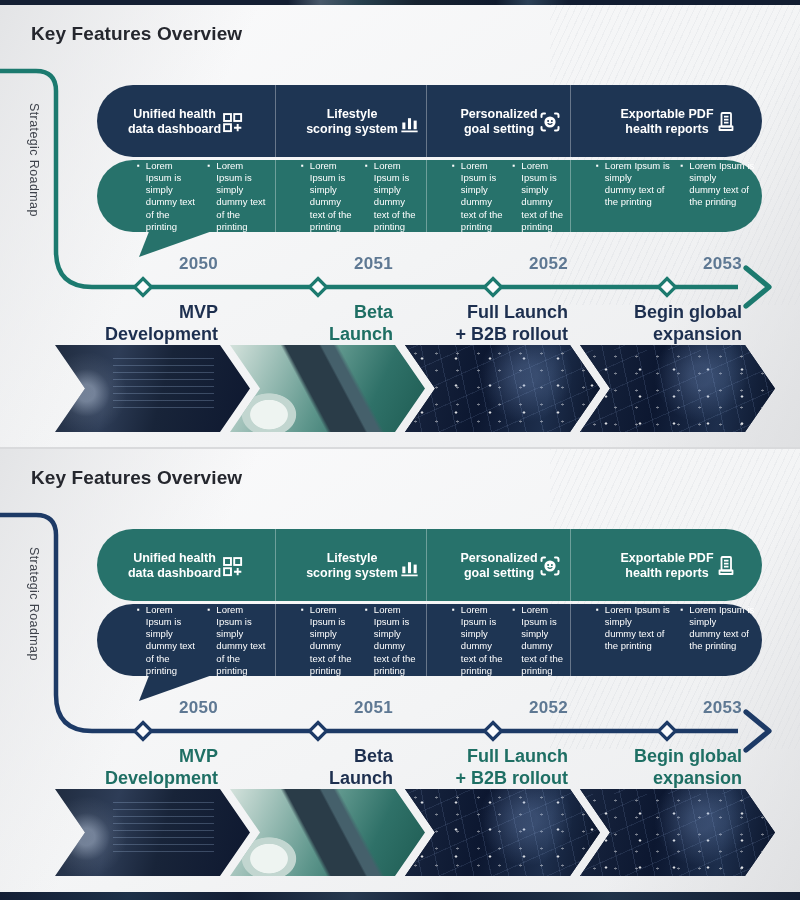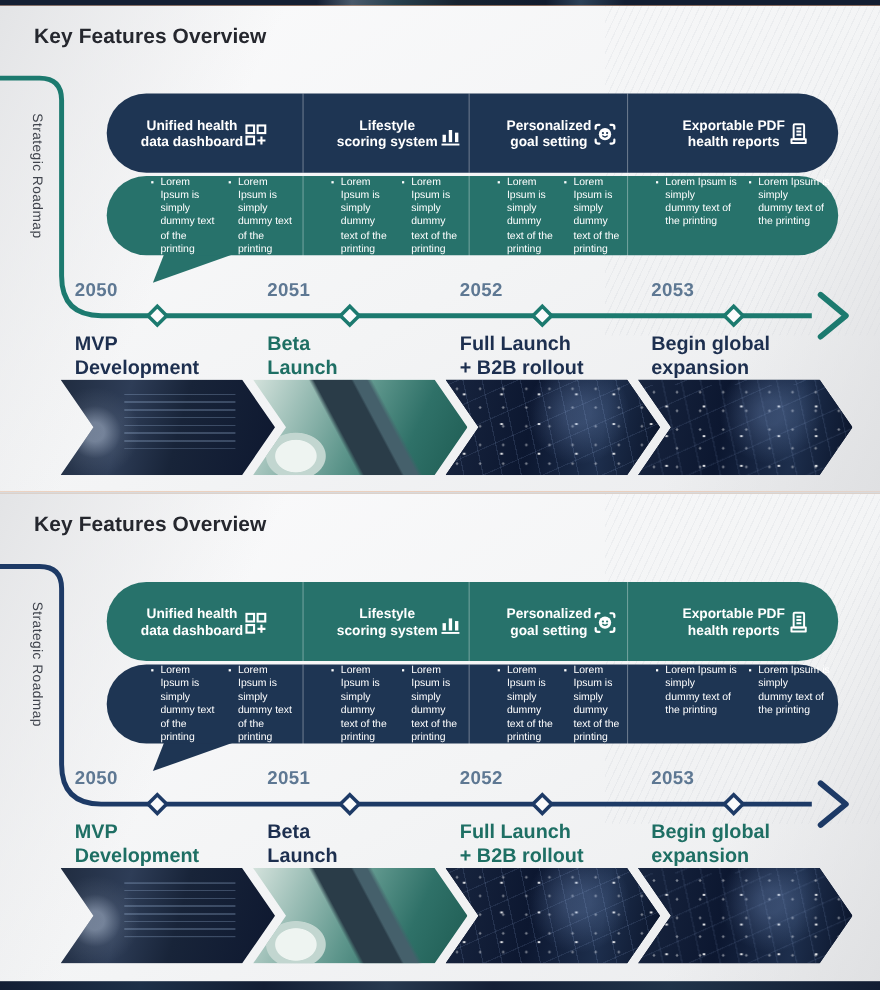--- a/index.html
+++ b/index.html
@@ -46,21 +46,21 @@
   .ftitle{font-size:12.5px;font-weight:700;line-height:1.22;text-align:center;}
   .ftitle span{display:block;}
   .icon svg{display:block;}
   .bcell{display:flex;flex-direction:row;justify-content:center;gap:9px;padding:0 6px 0 22px;}
   .bcell:first-child{padding-left:40px;}
   .bullet{display:flex;gap:6px;font-size:9.5px;line-height:1.28;}
   .bullet::before{content:"▪";font-size:8px;line-height:1.5;}
   .btext span{display:block;}
 
   
-  .ms{position:absolute;top:249px;width:150px;text-align:left;z-index:2;}
+  .ms{position:absolute;top:249px;width:150px;text-align:right;z-index:2;}
   .ms-year{font-size:17px;font-weight:700;color:var(--year,#5e7893);letter-spacing:.3px;}
   .ms-label{margin-top:28px;font-size:18px;font-weight:700;line-height:1.22;}
   .ms-label span{display:block;}
   .ms-label.navy{color:#1d2f4f;}
   .ms-label.teal{color:#1e6f64;}
 
   
   .photos{position:absolute;left:55px;top:340px;width:720px;height:87px;z-index:2;}
   .chev{position:absolute;top:0;width:195px;height:87px;
         clip-path:polygon(30px 50%,0% 0%,calc(100% - 30px) 0%,100% 50%,calc(100% - 30px) 100%,0% 100%);}

